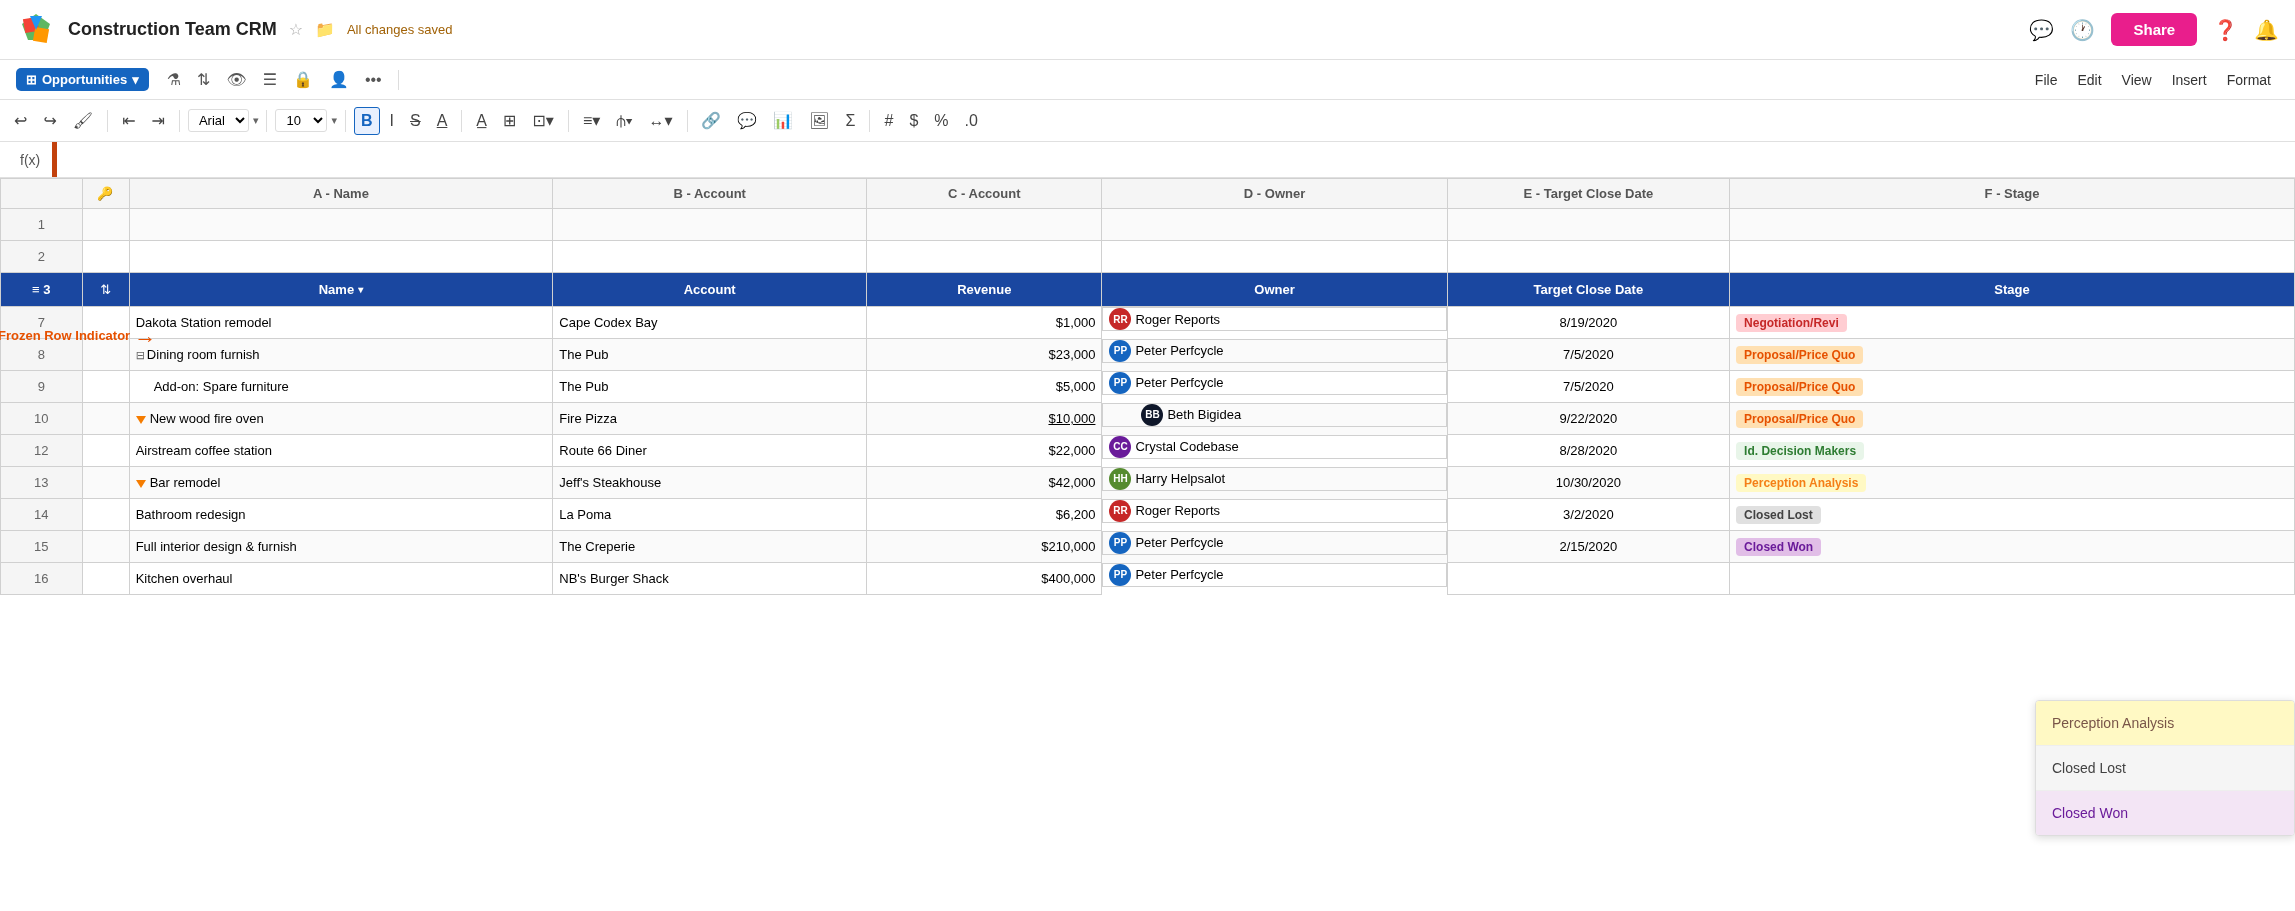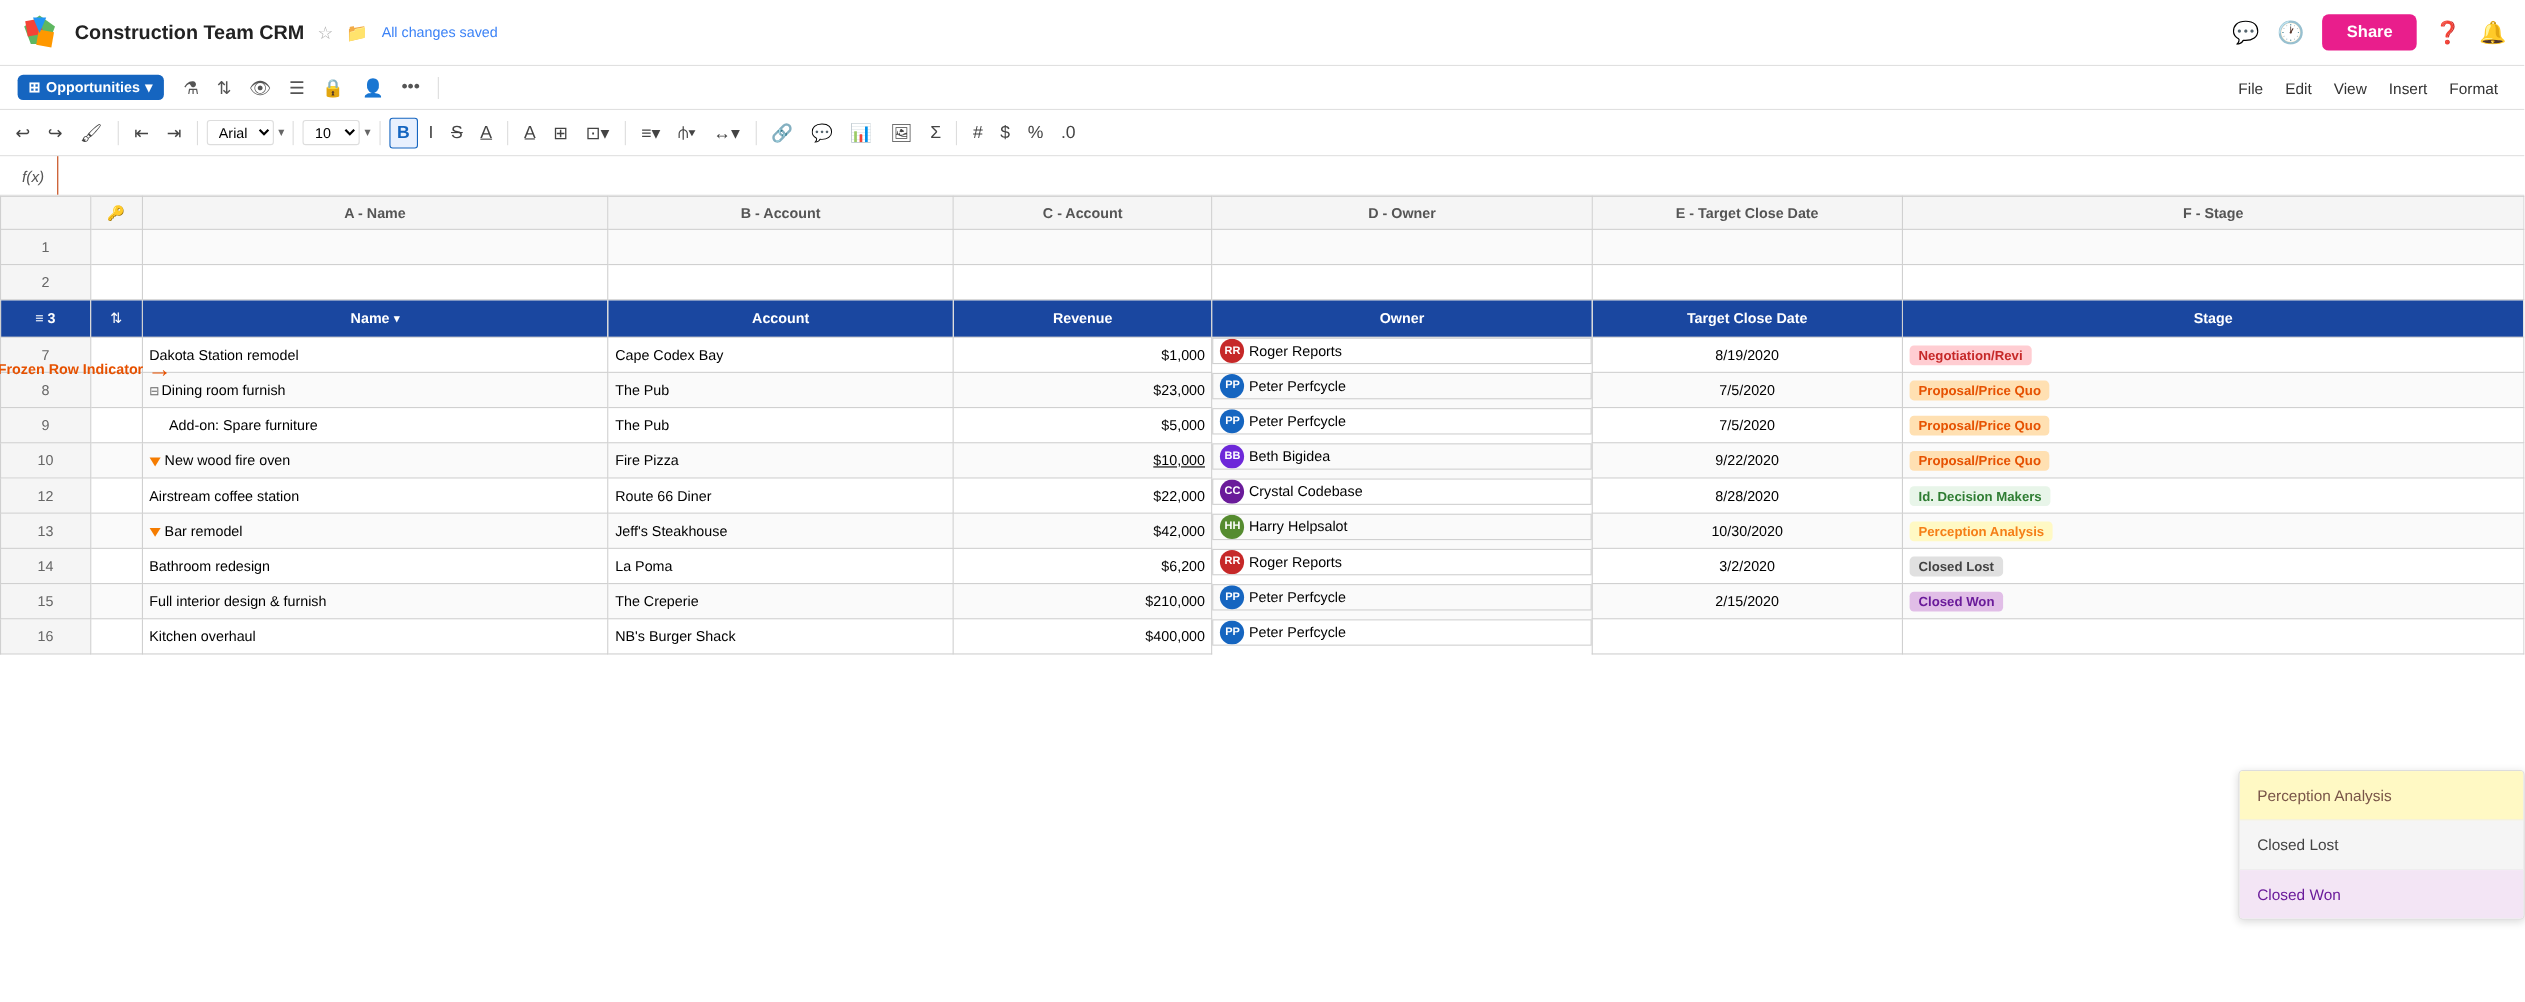--- a/index.html
+++ b/index.html
@@ -24,21 +24,21 @@
       font-weight: 600;
       color: #222;
       white-space: nowrap;
     }
     .star-icon, .folder-icon {
       color: #aaa;
       font-size: 16px;
       cursor: pointer;
     }
     .saved-status {
-      color: #3b82f6;
+      color: #a16207;
       font-size: 13px;
       white-space: nowrap;
     }
     .top-bar-right {
       margin-left: auto;
       display: flex;
       align-items: center;
       gap: 16px;
     }
     .share-btn {
@@ -112,25 +112,24 @@
 
     
     .formula-bar {
       display: flex;
       align-items: center;
       height: 36px;
       border-bottom: 1px solid #e0e0e0;
       padding: 0 0 0 8px;
     }
     .formula-label {
-      font-style: italic;
       font-size: 14px;
       color: #555;
       padding: 0 12px;
-      border-right: 1px solid #c2410c;
+      border-right: 5px solid #c2410c;
       height: 100%;
       display: flex;
       align-items: center;
       text-align: center;
     }
 
     
     .toolbar {
       display: flex;
       align-items: center;
@@ -264,21 +263,21 @@
       height: 22px;
       border-radius: 50%;
       font-size: 10px;
       font-weight: 700;
       color: #fff;
       margin-right: 4px;
       vertical-align: middle;
       flex-shrink: 0;
     }
     .avatar-pp { background: #1565c0; }
-    .avatar-bb { background: #6d28d9; }
+    .avatar-bb { background: #0f172a; margin-left: 32px; }
     .avatar-cc { background: #6a1b9a; }
     .avatar-hh { background: #558b2f; }
     .avatar-rr { background: #c62828; }
 
     .col-header-name {
       display: flex;
       align-items: center;
       justify-content: center;
       gap: 4px;
     }

